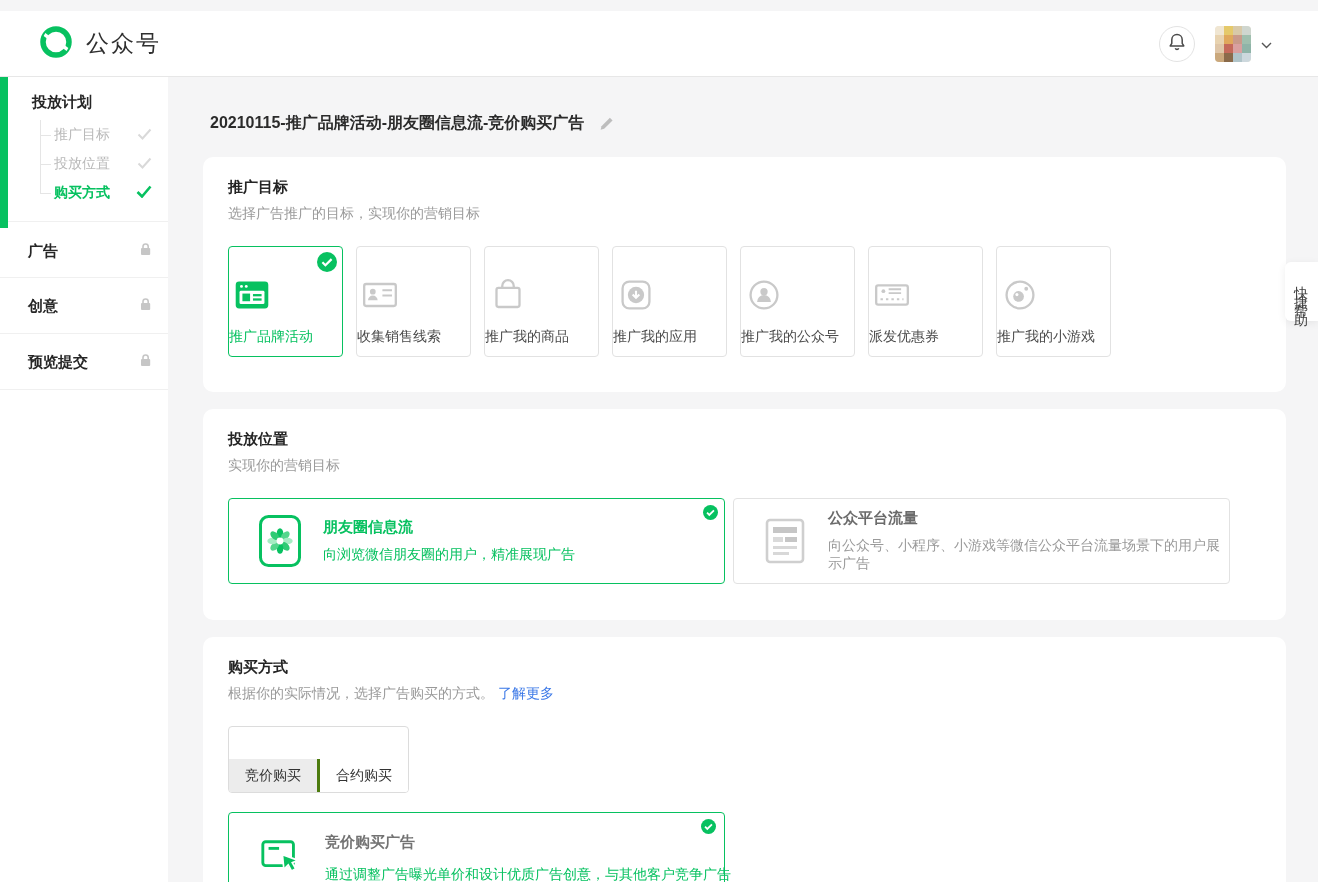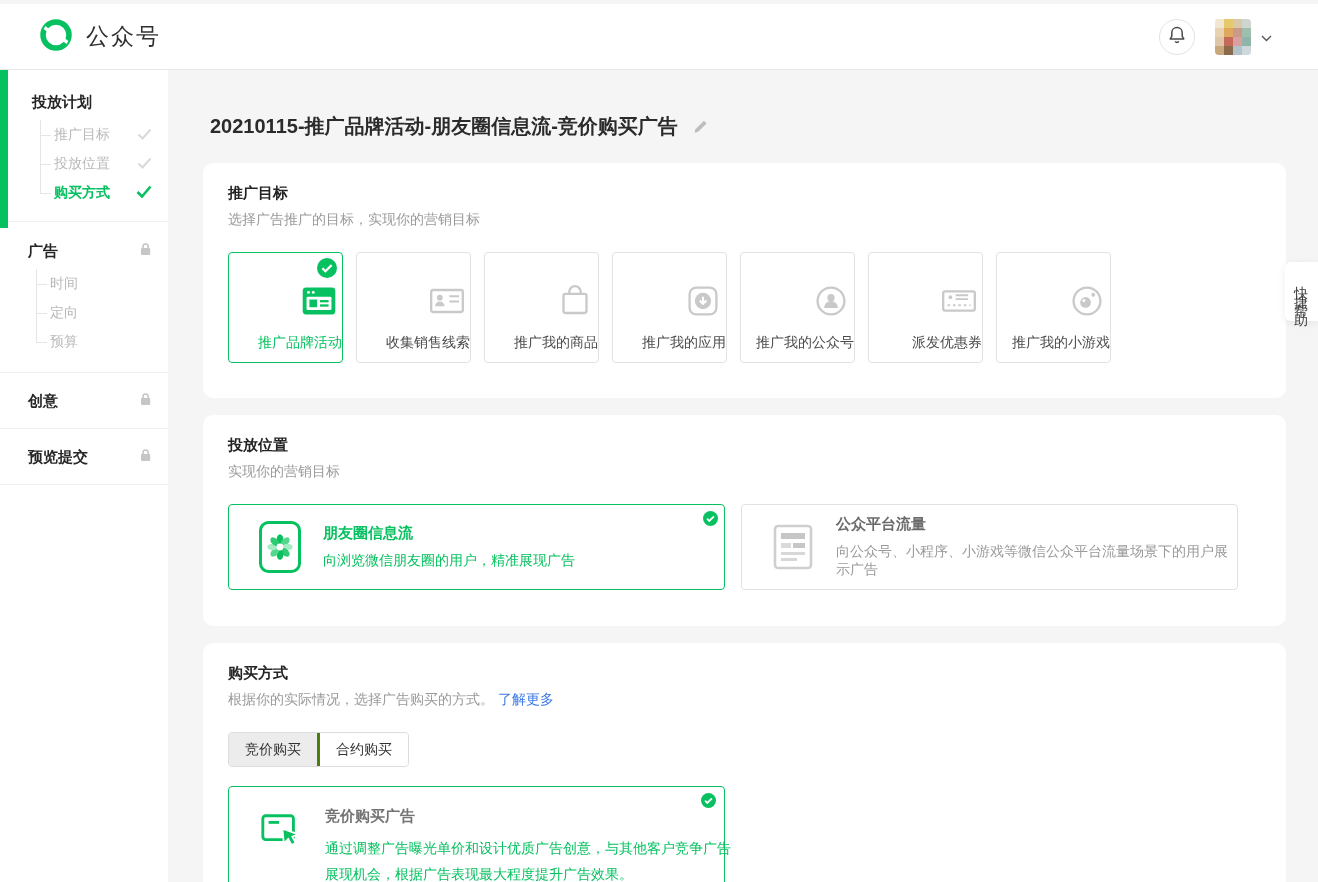--- a/index.html
+++ b/index.html
@@ -1,20 +1,20 @@
 <!DOCTYPE html>
 <html><head>
 <meta charset="utf-8">
 <style>
   * { margin:0; padding:0; box-sizing:border-box; }
   html,body { width:1318px; height:882px; overflow:hidden; background:#f5f5f6;
     font-family:"Liberation Sans", sans-serif; }
 
   
-  .header { position:fixed; top:4px; left:0; right:0; height:66px; background:#fff;
+  .header { position:fixed; top:11px; left:0; right:0; height:66px; background:#fff;
     border-bottom:1px solid #e7e7e7; display:flex; align-items:center; z-index:30; }
   .logo { display:flex; align-items:center; gap:12px; margin-left:38px; }
   .logo-text { font-size:23px; color:#2f2f2f; letter-spacing:2px; font-weight:500; }
   .header-right { margin-left:auto; display:flex; align-items:center; gap:20px; margin-right:46px; }
   .bell-wrap { width:36px; height:36px; border:1px solid #e3e3e3; border-radius:50%;
     display:flex; align-items:center; justify-content:center; cursor:pointer; background:#fff; }
   .avatar-wrap { display:flex; align-items:center; gap:10px; cursor:pointer; }
   .avatar { width:36px; height:36px; border-radius:4px; overflow:hidden; }
 
   
@@ -33,54 +33,54 @@
   .tree-item::after  { content:''; position:absolute; left:8px; top:0; bottom:0; width:1px; background:#e5e5e5; }
   .tree-item:last-child::after { bottom:50%; }
   .tree-item.active { color:#07c160; font-weight:bold; }
   .check-gray { color:#d9d9d9; }
   .check-green { color:#07c160; }
   .side-divider { height:1px; background:#f0f0f0; }
 
   
   .main { position:absolute; left:168px; top:67px; width:1150px; padding:46px 32px 0 35px; }
   .page-title-row { display:flex; align-items:center; gap:14px; margin-bottom:23px; padding-left:7px; }
-  .page-title { font-size:20px; font-weight:bold; color:#2b2b2b; }
+  .page-title { font-size:16px; font-weight:bold; color:#2b2b2b; }
   .edit-icon { cursor:pointer; display:flex; }
 
   .card { background:#fff; border-radius:10px; padding:21px 25px 0; margin-bottom:17px; width:1083px; }
   .card-title { font-size:15px; font-weight:bold; color:#242424; }
   .card-sub { font-size:14px; color:#9a9a9a; margin-top:8px; }
   .link { color:#3b78e7; cursor:pointer; }
 
   
   .tile-row { display:flex; gap:13px; margin-top:23px; padding-bottom:35px; }
   .tile { position:relative; width:115px; height:111px; border:1px solid #e2e2e2; border-radius:4px;
-    background:#fff; display:flex; flex-direction:column; align-items:flex-end; padding-top:24px; cursor:pointer; }
+    background:#fff; display:flex; flex-direction:column; align-items:flex-start; padding-top:24px; cursor:pointer; }
   .tile-icon { color:#c9c9c9; height:48px; display:flex; align-items:center; }
   .tile-label { font-size:14px; color:#4b4b4b; margin-top:9px; white-space:nowrap; }
   .tile.selected { border-color:#07c160; }
   .tile.selected .tile-label { color:#07c160; }
   .badge { position:absolute; display:flex; }
   .tile .badge { top:5px; right:5px; width:20px; height:20px; }
 
   
-  .opt-row { display:flex; gap:16px; margin-top:23px; padding-bottom:36px; }
+  .opt-row { display:flex; gap:8px; margin-top:23px; padding-bottom:36px; }
   .opt-card { position:relative; width:497px; height:86px; border:1px solid #e2e2e2; border-radius:4px;
     display:flex; align-items:center; padding-left:30px; cursor:pointer; background:#fff; }
   .opt-icon { display:flex; color:#cfcfcf; }
   .opt-text { margin-left:22px; }
   .opt-title { font-size:15px; font-weight:bold; color:#6b6b6b; }
   .opt-desc { font-size:14px; color:#9a9a9a; margin-top:9px; }
   .opt-card.selected { border-color:#07c160; }
   .opt-card.selected .opt-title, .opt-card.selected .opt-desc { color:#07c160; }
   .opt-card .badge { top:6px; right:6px; width:15px; height:15px; }
 
   
   .tab-group { display:inline-flex; border:1px solid #dcdcdc; border-radius:4px; overflow:hidden; margin-top:23px; }
-  .tab { padding:7px 16px; font-size:14px; color:#333; background:#fff; cursor:pointer; line-height:19px; }
+  .tab { padding:7px 16px; font-size:14px; color:#333; background:#fff; cursor:pointer; line-height:19px;margin-top:32px; }
   .tab + .tab { border-left:3px solid #4d7c0f; }
   .tab.active { background:#ececec; }
   .bid-card { position:relative; width:497px; border:1px solid #07c160; border-radius:4px; margin-top:19px;
     display:flex; padding:20px 26px 18px 30px; cursor:pointer; background:#fff; }
   .bid-icon { display:flex; margin-top:2px; }
   .bid-text { margin-left:22px; }
   .bid-title { font-size:15px; font-weight:bold; color:#737373; }
   .bid-desc { font-size:14px; color:#07c160; margin-top:9px; line-height:26px; width:418px; }
   .bid-card .badge { top:6px; right:8px; width:15px; height:15px; }
   .card-buy { padding-bottom:60px; }
@@ -184,31 +184,20 @@
   <div class="side-section sec-pad">
     <div class="side-title-row">
       <span class="side-title">广告</span>
       <span>
         <svg width="13" height="14" viewBox="0 0 13 14">
             <path d="M4 6V4.6a2.6 2.6 0 0 1 5.2 0V6" fill="none" stroke="#c6c6c6" stroke-width="1.6"></path>
             <rect x="2" y="6" width="9.2" height="7" rx="1" fill="#c6c6c6"></rect>
           </svg>
       </span>
     </div>
-    <div class="tree">
-      <div class="tree-item">
-        <span>时间</span>
-      </div>
-      <div class="tree-item">
-        <span>定向</span>
-      </div>
-      <div class="tree-item">
-        <span>预算</span>
-      </div>
-    </div>
   </div>
   <div class="side-divider"></div>
 
   <div class="side-section sec-row">
     <div class="side-title-row">
       <span class="side-title">创意</span>
       <span>
         <svg width="13" height="14" viewBox="0 0 13 14">
             <path d="M4 6V4.6a2.6 2.6 0 0 1 5.2 0V6" fill="none" stroke="#c6c6c6" stroke-width="1.6"></path>
             <rect x="2" y="6" width="9.2" height="7" rx="1" fill="#c6c6c6"></rect>

